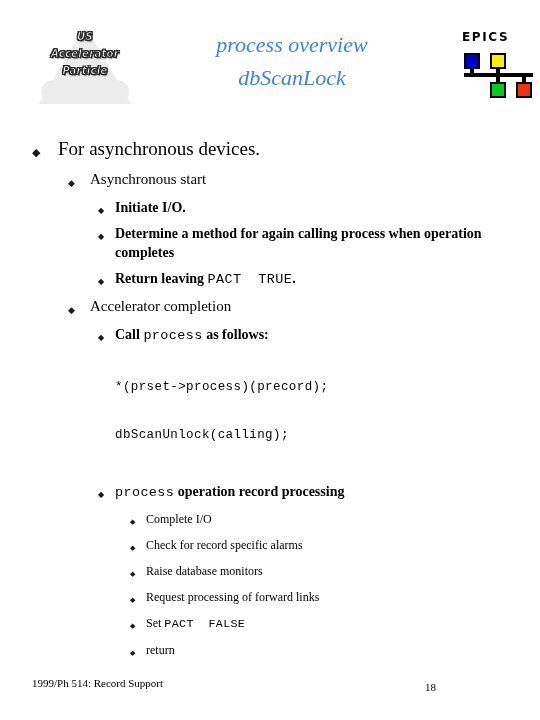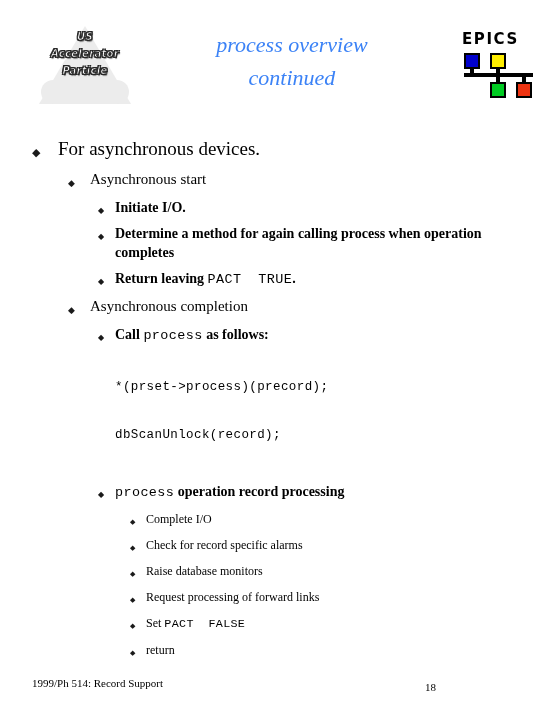--- a/index.html
+++ b/index.html
@@ -90,21 +90,21 @@
     left: 445px;
     top: 30px;
     width: 72px;
     height: 72px;
   }
   .epics-word {
     position: absolute;
     left: 0; top: 0;
     font-family: "DejaVu Sans", "Liberation Sans", sans-serif;
     font-weight: bold;
-    font-size: 15px;
+    font-size: 12px;
     letter-spacing: 1.6px;
     color: #000000;
   }
   .epics-sq {
     position: absolute;
     width: 16px; height: 16px;
     border: 2px solid #000000;
     box-sizing: border-box;
   }
   .epics-sq.blue   { background: #0000cc; left: 2px;  top: 23px; }
@@ -213,21 +213,21 @@
     <div class="uspas-tri-round"></div>
     <div class="uspas-text">
       <div>US</div>
       <div>Accelerator</div>
       <div>Particle</div>
     </div>
   </div>
 
   <div class="slide-title">
     <div>process overview</div>
-    <div>continued</div>
+    <div>dbScanLock</div>
   </div>
 
   <div class="epics-logo">
     <div class="epics-word">EPICS</div>
     <div class="epics-line v-blue"></div>
     <div class="epics-line v-yellow"></div>
     <div class="epics-line bus"></div>
     <div class="epics-line v-green"></div>
     <div class="epics-line v-red"></div>
     <div class="epics-sq blue"></div>
@@ -260,31 +260,31 @@
     <span class="btext">Determine a method for again calling process when operation completes</span>
   </div>
 
   <div class="bullet-row lvl3">
     <span class="marker">◆</span>
     <span class="btext"><span>Return leaving </span><span class="mono">PACT  TRUE</span><span>.</span></span>
   </div>
 
   <div class="bullet-row lvl2">
     <span class="marker">◆</span>
-    <span class="btext">Asynchronous completion</span>
+    <span class="btext">Accelerator completion</span>
   </div>
 
   <div class="bullet-row lvl3">
     <span class="marker">◆</span>
     <span class="btext"><span>Call </span><span class="mono">process</span><span> as follows:</span></span>
   </div>
 
   <div class="codeblock">
     <div>*(prset-&gt;process)(precord);</div>
-    <div>dbScanUnlock(record);</div>
+    <div>dbScanUnlock(calling);</div>
   </div>
 
   <div class="bullet-row lvl3">
     <span class="marker">◆</span>
     <span class="btext"><span class="mono">process</span><span> operation record processing</span></span>
   </div>
 
   <div class="bullet-row lvl4">
     <span class="marker">◆</span>
     <span class="btext">Complete I/O</span>

